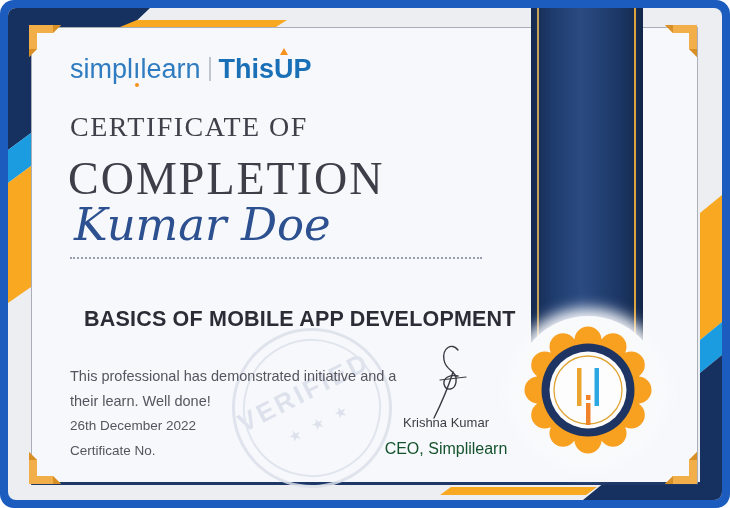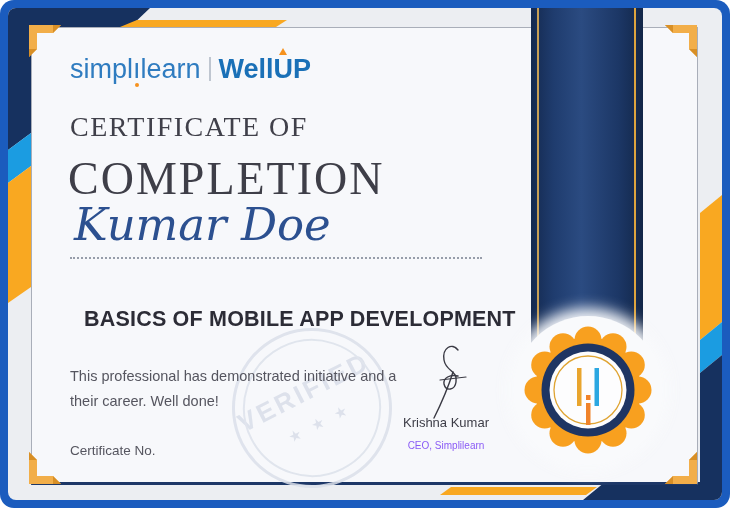--- a/index.html
+++ b/index.html
@@ -23,21 +23,21 @@
   .t-of{left:62px;top:103px;font-family:"Liberation Serif",serif;font-size:28px;letter-spacing:1.5px;color:#40404a;}
   .t-completion{left:60px;top:144px;font-family:"Liberation Serif",serif;font-size:46px;letter-spacing:2px;color:#3e3e48;}
   .t-name{left:66px;top:190px;font-family:"DejaVu Serif",serif;font-style:italic;font-size:45px;color:#2c5090;}
   .name-line{left:62px;top:249px;width:412px;height:0;border-top:2px dotted #979daa;}
   .t-sub{left:62px;top:274px;font-size:14.5px;color:#50505c;}
   .t-course{left:76px;top:299px;font-size:21.5px;font-weight:bold;color:#2c2c36;letter-spacing:0.2px;}
   .t-desc{left:62px;top:356px;font-size:14.5px;line-height:25px;color:#55555f;}
   .t-date{left:62px;top:410px;font-size:13.5px;color:#55555f;}
   .t-certno{left:62px;top:435px;font-size:13.5px;color:#55555f;text-align:right;}
   .sig-name{left:358px;top:407px;width:160px;text-align:center;font-size:13px;color:#3d3d47;}
-  .sig-title{left:358px;top:432px;width:160px;text-align:center;font-size:10px;color:#8b5cf6;}
+  .sig-title{left:358px;top:432px;width:160px;text-align:center;font-size:16px;color:#14532d;}
   .sig-svg{left:398px;top:336px;}
   
   .stamp{left:224px;top:320px;width:160px;height:160px;transform:rotate(-27deg);
          border:3px solid #dbe0ea;border-radius:50%;box-sizing:border-box;
          display:flex;flex-direction:column;align-items:center;justify-content:center;opacity:0.85;}
   .stamp .ring{position:absolute;inset:8px;border:2px solid #dde2eb;border-radius:50%;}
   .stamp .vtext{font-size:26px;font-weight:bold;letter-spacing:3px;color:#d9dee9;margin-top:-8px;}
   .stamp .vstars{font-size:15px;letter-spacing:4px;color:#d9dee9;margin-top:10px;}
   
   .ribbon{left:523px;top:0;width:112px;height:344px;
@@ -95,32 +95,33 @@
       </g>
     </svg>
 
     <div class="abs stamp">
       <div class="ring"></div>
       <div class="vtext">VERIFIED</div>
       <div class="vstars">★ ★ ★</div>
     </div>
 
     <div class="abs logo">
-      <span class="b1">simpl</span><span class="dotless"><span>ı</span><i></i></span><span class="b1">learn</span><span class="div"></span><span class="bold">Well</span><span class="uwrap"><span>U</span><i></i></span><span class="bold">P</span>
+      <span class="b1">simpl</span><span class="dotless"><span>ı</span><i></i></span><span class="b1">learn</span><span class="div"></span><span class="bold">This</span><span class="uwrap"><span>U</span><i></i></span><span class="bold">P</span>
     </div>
 
     <div class="abs t-of">CERTIFICATE OF</div>
     <div class="abs t-completion">COMPLETION</div>
     <div class="abs t-name">Kumar Doe</div>
     <div class="abs name-line"></div>
     <div class="abs t-course">BASICS OF MOBILE APP DEVELOPMENT</div>
     <div class="abs t-desc">
       <div>This professional has demonstrated initiative and a</div>
-      <div>their career. Well done!</div>
+      <div>their learn. Well done!</div>
     </div>
+    <div class="abs t-date">26th December 2022</div>
     <div class="abs t-certno">Certificate No.</div>
 
     <svg class="abs sig-svg" width="90" height="82" viewBox="0 0 90 82">
       <path d="M52,6 C46,-2 36,4 38,16 C40,28 52,26 50,38 C49,46 40,48 38,40 C37,34 44,30 52,32" fill="none" stroke="#3a3a44" stroke-width="1.4" stroke-linecap="round"></path>
       <path d="M47,28 C42,44 36,58 28,74" fill="none" stroke="#3a3a44" stroke-width="1.4" stroke-linecap="round"></path>
       <path d="M34,36 L60,33" fill="none" stroke="#3a3a44" stroke-width="1.2" stroke-linecap="round"></path>
     </svg>
     <div class="abs sig-name">Krishna Kumar</div>
     <div class="abs sig-title">CEO, Simplilearn</div>
 

